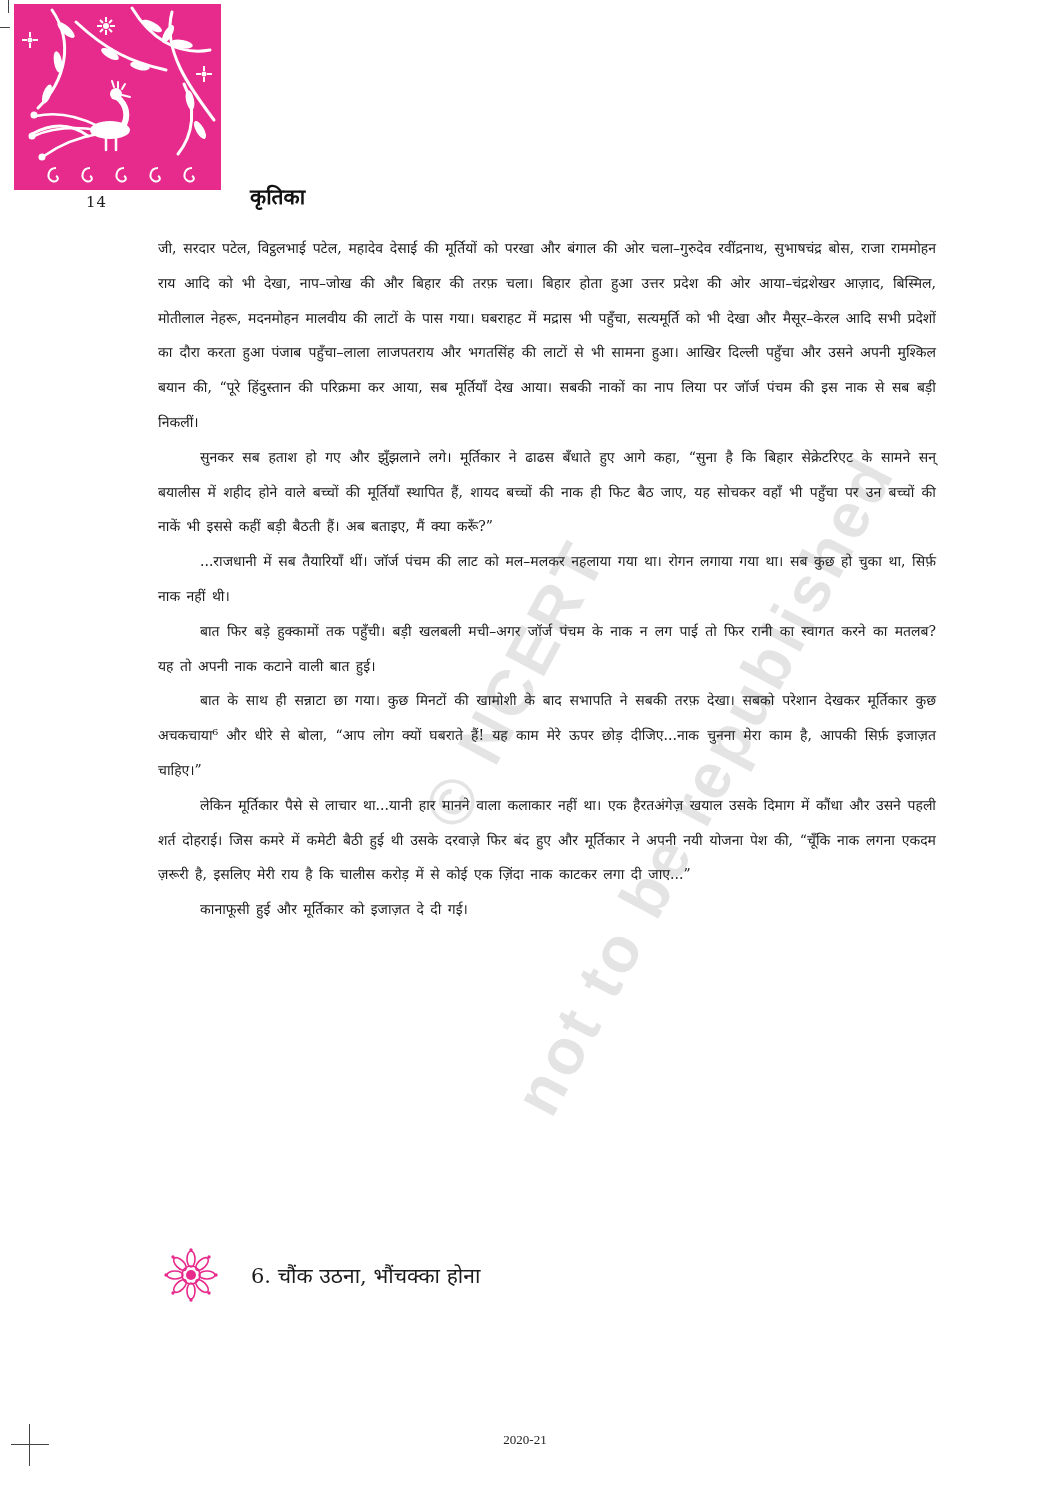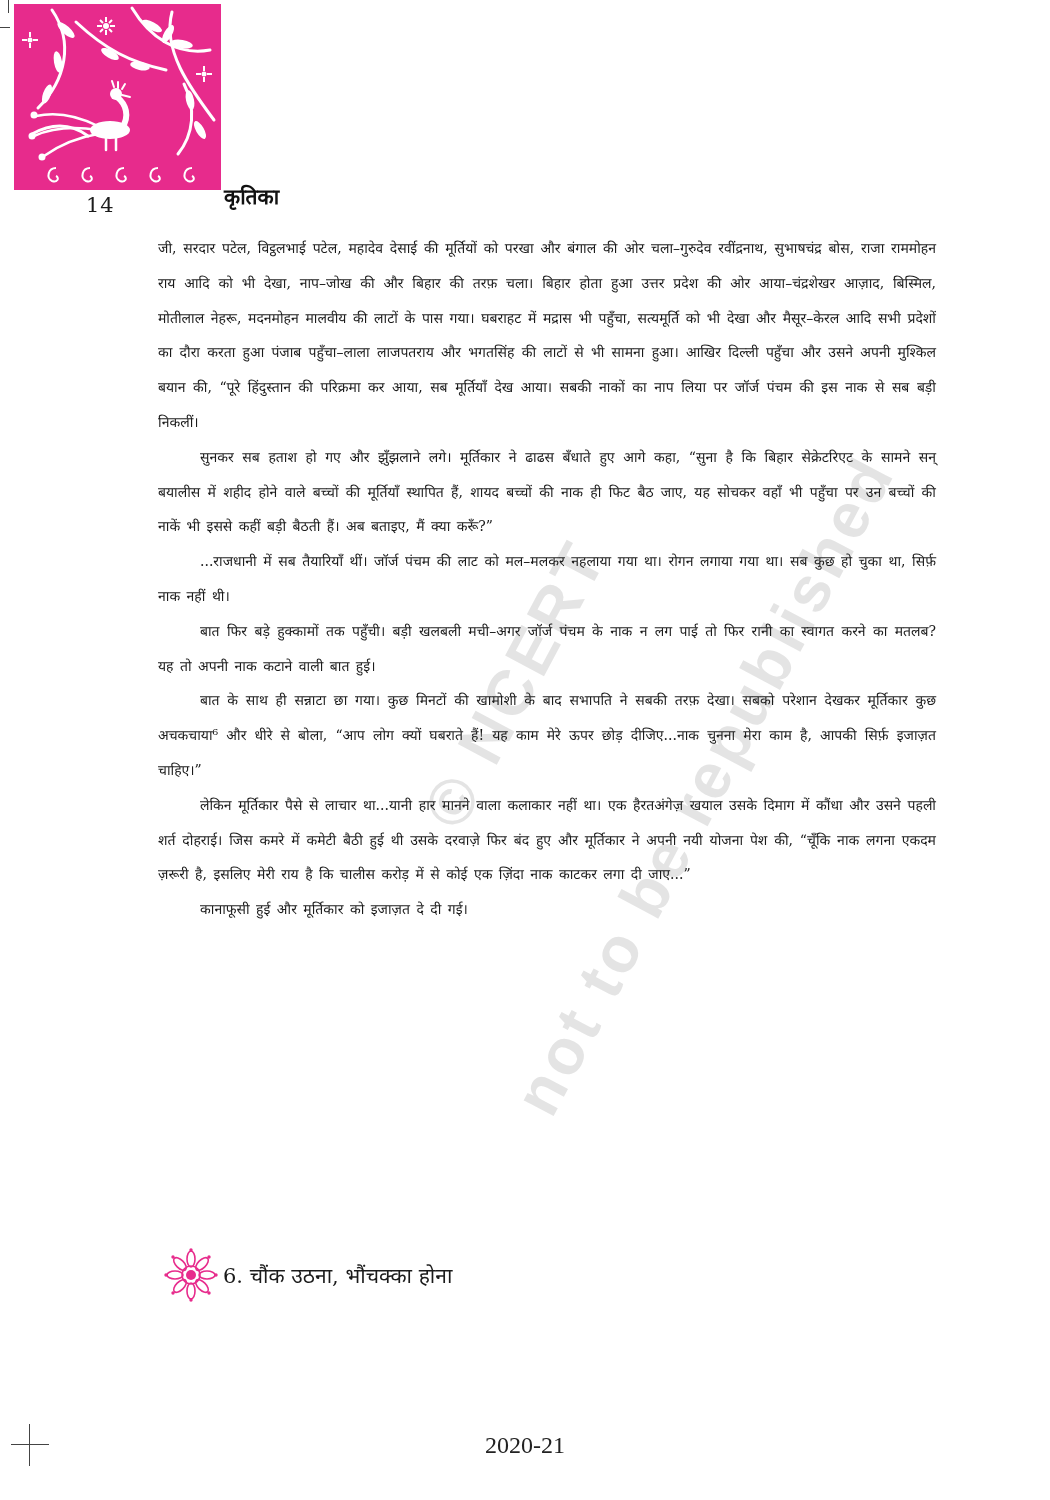--- a/index.html
+++ b/index.html
@@ -22,24 +22,24 @@
 
   
   .art-block {
     position:absolute; left:14px; top:4px;
     width:207px; height:186px;
   }
   .art-block svg { display:block; width:100%; height:100%; }
 
   .page-number {
     position:absolute; left:86px; top:193px;
-    font-size:21px; letter-spacing:1px;
+    font-size:15px; letter-spacing:1px;
   }
   .book-title {
-    position:absolute; left:224px; top:182px;
+    position:absolute; left:250px; top:182px;
     font-size:21px; font-weight:bold; color:#111;
   }
 
   
   .watermark {
     position:absolute; left:60px; top:520px; width:1100px;
     transform:rotate(-62deg);
     transform-origin:50% 50%;
     text-align:center;
     font-family:"Liberation Sans","DejaVu Sans",sans-serif;
@@ -58,28 +58,28 @@
     text-align:justify;
     word-spacing:2px;
     color:#1b1b1b;
   }
   .body-text p { text-indent:42px; }
   .body-text p.no-indent { text-indent:0; }
 
   
   .footnote-row {
     position:absolute; left:163px; top:1247px;
-    display:flex; align-items:center; gap:4px;
+    display:flex; align-items:center; gap:32px;
   }
   .footnote-ornament { width:56px; height:56px; flex:0 0 auto; }
   .footnote-text { font-size:21px; color:#1b1b1b; }
 
   .page-footer {
     position:absolute; left:0; top:1432px; width:100%;
-    text-align:center; font-size:24px; color:#222;
+    text-align:center; font-size:13px; color:#222;
     font-family:"Liberation Serif","DejaVu Serif",serif;
   }
 </style>
 </head>
 <body>
 
 <div class="page">
 
   <div class="crop tl-v"></div>
   <div class="crop tl-h"></div>

